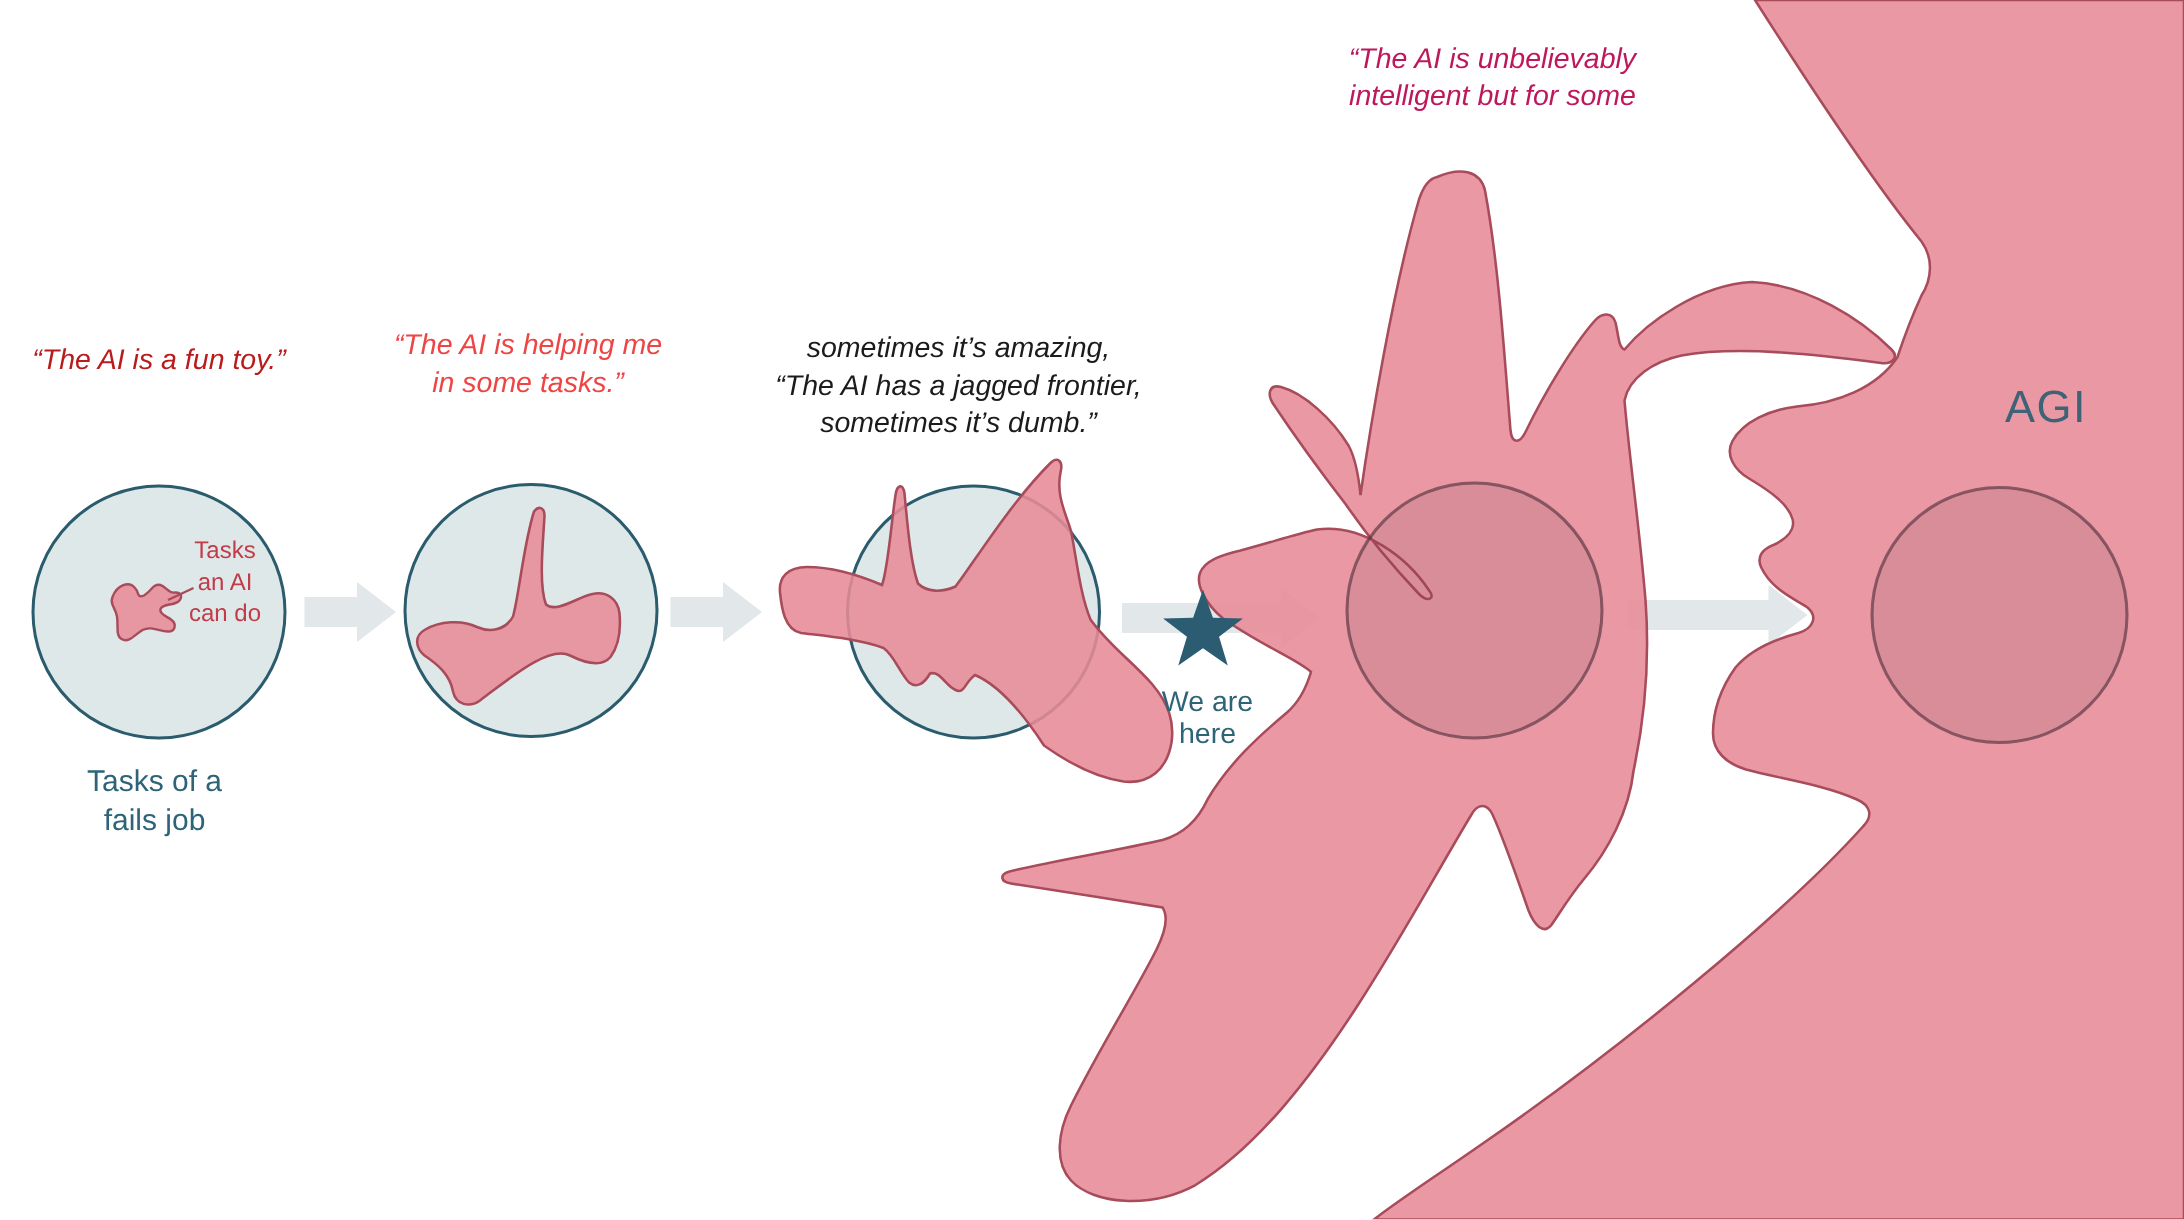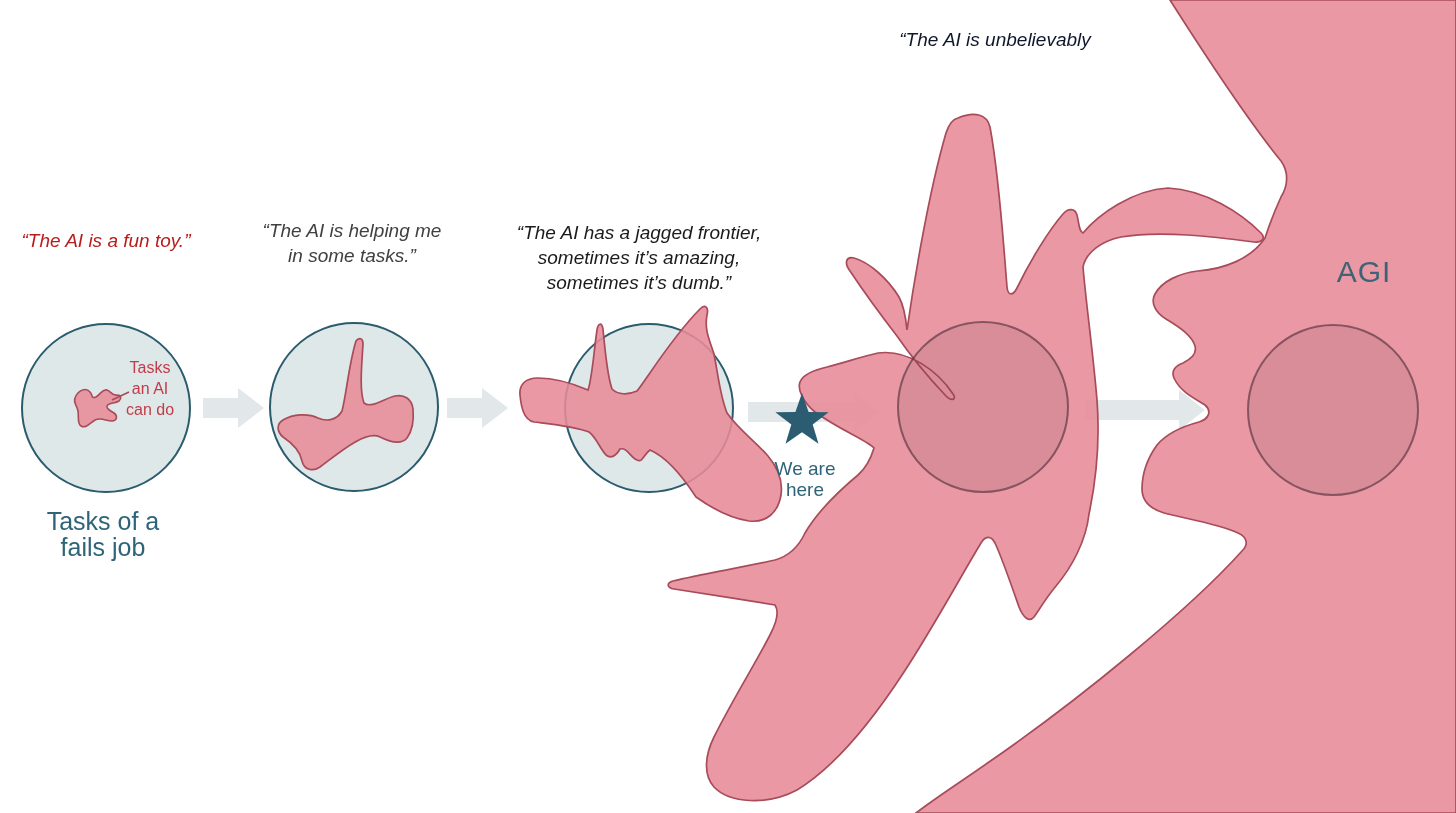--- a/index.html
+++ b/index.html
@@ -7,21 +7,21 @@
     position:relative;
     width:1456px;height:813px;
     background:#ffffff;
     overflow:hidden;
     font-family:"Liberation Sans","DejaVu Sans",sans-serif;
   }
   .canvas svg{position:absolute;left:0;top:0;}
   .txt{position:absolute;transform:translateX(-50%);text-align:center;white-space:nowrap;z-index:5;}
   .txt span{display:block;}
   .quote{font-style:italic;font-size:19px;line-height:25px;font-weight:400;}
-  .label-teal{font-size:25px;line-height:26px;}
+  .label-teal{font-size:20px;line-height:26px;}
   .wearehere{font-size:19px;line-height:21px;}
   .label-red{position:absolute;font-size:16px;line-height:21px;text-align:center;z-index:5;}
   .label-red span{display:block;}
   .agi{font-size:30px;letter-spacing:1px;line-height:30px;}
 </style>
 </head>
 <body>
 
 <div class="canvas">
 
@@ -89,33 +89,34 @@
 
     <line x1="112" y1="400" x2="129" y2="392" stroke-width="1.5" stroke="#a84b5a"></line>
 
     <polygon points="802,393 808.6,411.9 828.6,412.3 812.7,424.5 818.5,443.7 802,432.2 785.5,443.7 791.3,424.5 775.4,412.3 795.4,411.9" fill="#2b5c72"></polygon>
   </svg>
 
   <div class="txt quote" style="left: 106px; top: 228px; color: #b91c1c;">
     <span>“The AI is a fun toy.”</span>
   </div>
 
-  <div class="txt quote" style="left: 352px; top: 218px; color: #404040;">
+  <div class="txt quote" style="left: 352px; top: 218px; color: #ef4444;">
     <span>“The AI is helping me</span>
     <span>in some tasks.”</span>
   </div>
 
   <div class="txt quote" style="left: 639px; top: 220px; color: rgb(27, 27, 27);">
+    <span>sometimes it’s amazing,</span>
     <span>“The AI has a jagged frontier,</span>
-    <span>sometimes it’s amazing,</span>
     <span>sometimes it’s dumb.”</span>
   </div>
 
-  <div class="txt quote" style="left: 995px; top: 27px; color: #0f172a;">
+  <div class="txt quote" style="left: 995px; top: 27px; color: #be185d;">
     <span>“The AI is unbelievably</span>
+    <span>intelligent but for some</span>
   </div>
 
   <div class="label-red" style="left: 126px; top: 357px; color: rgb(194, 59, 73);">
     <span>Tasks</span>
     <span>an AI</span>
     <span>can do</span>
   </div>
 
   <div class="txt label-teal" style="left: 103px; top: 508px; color: rgb(46, 100, 120);">
     <span>Tasks of a</span>

